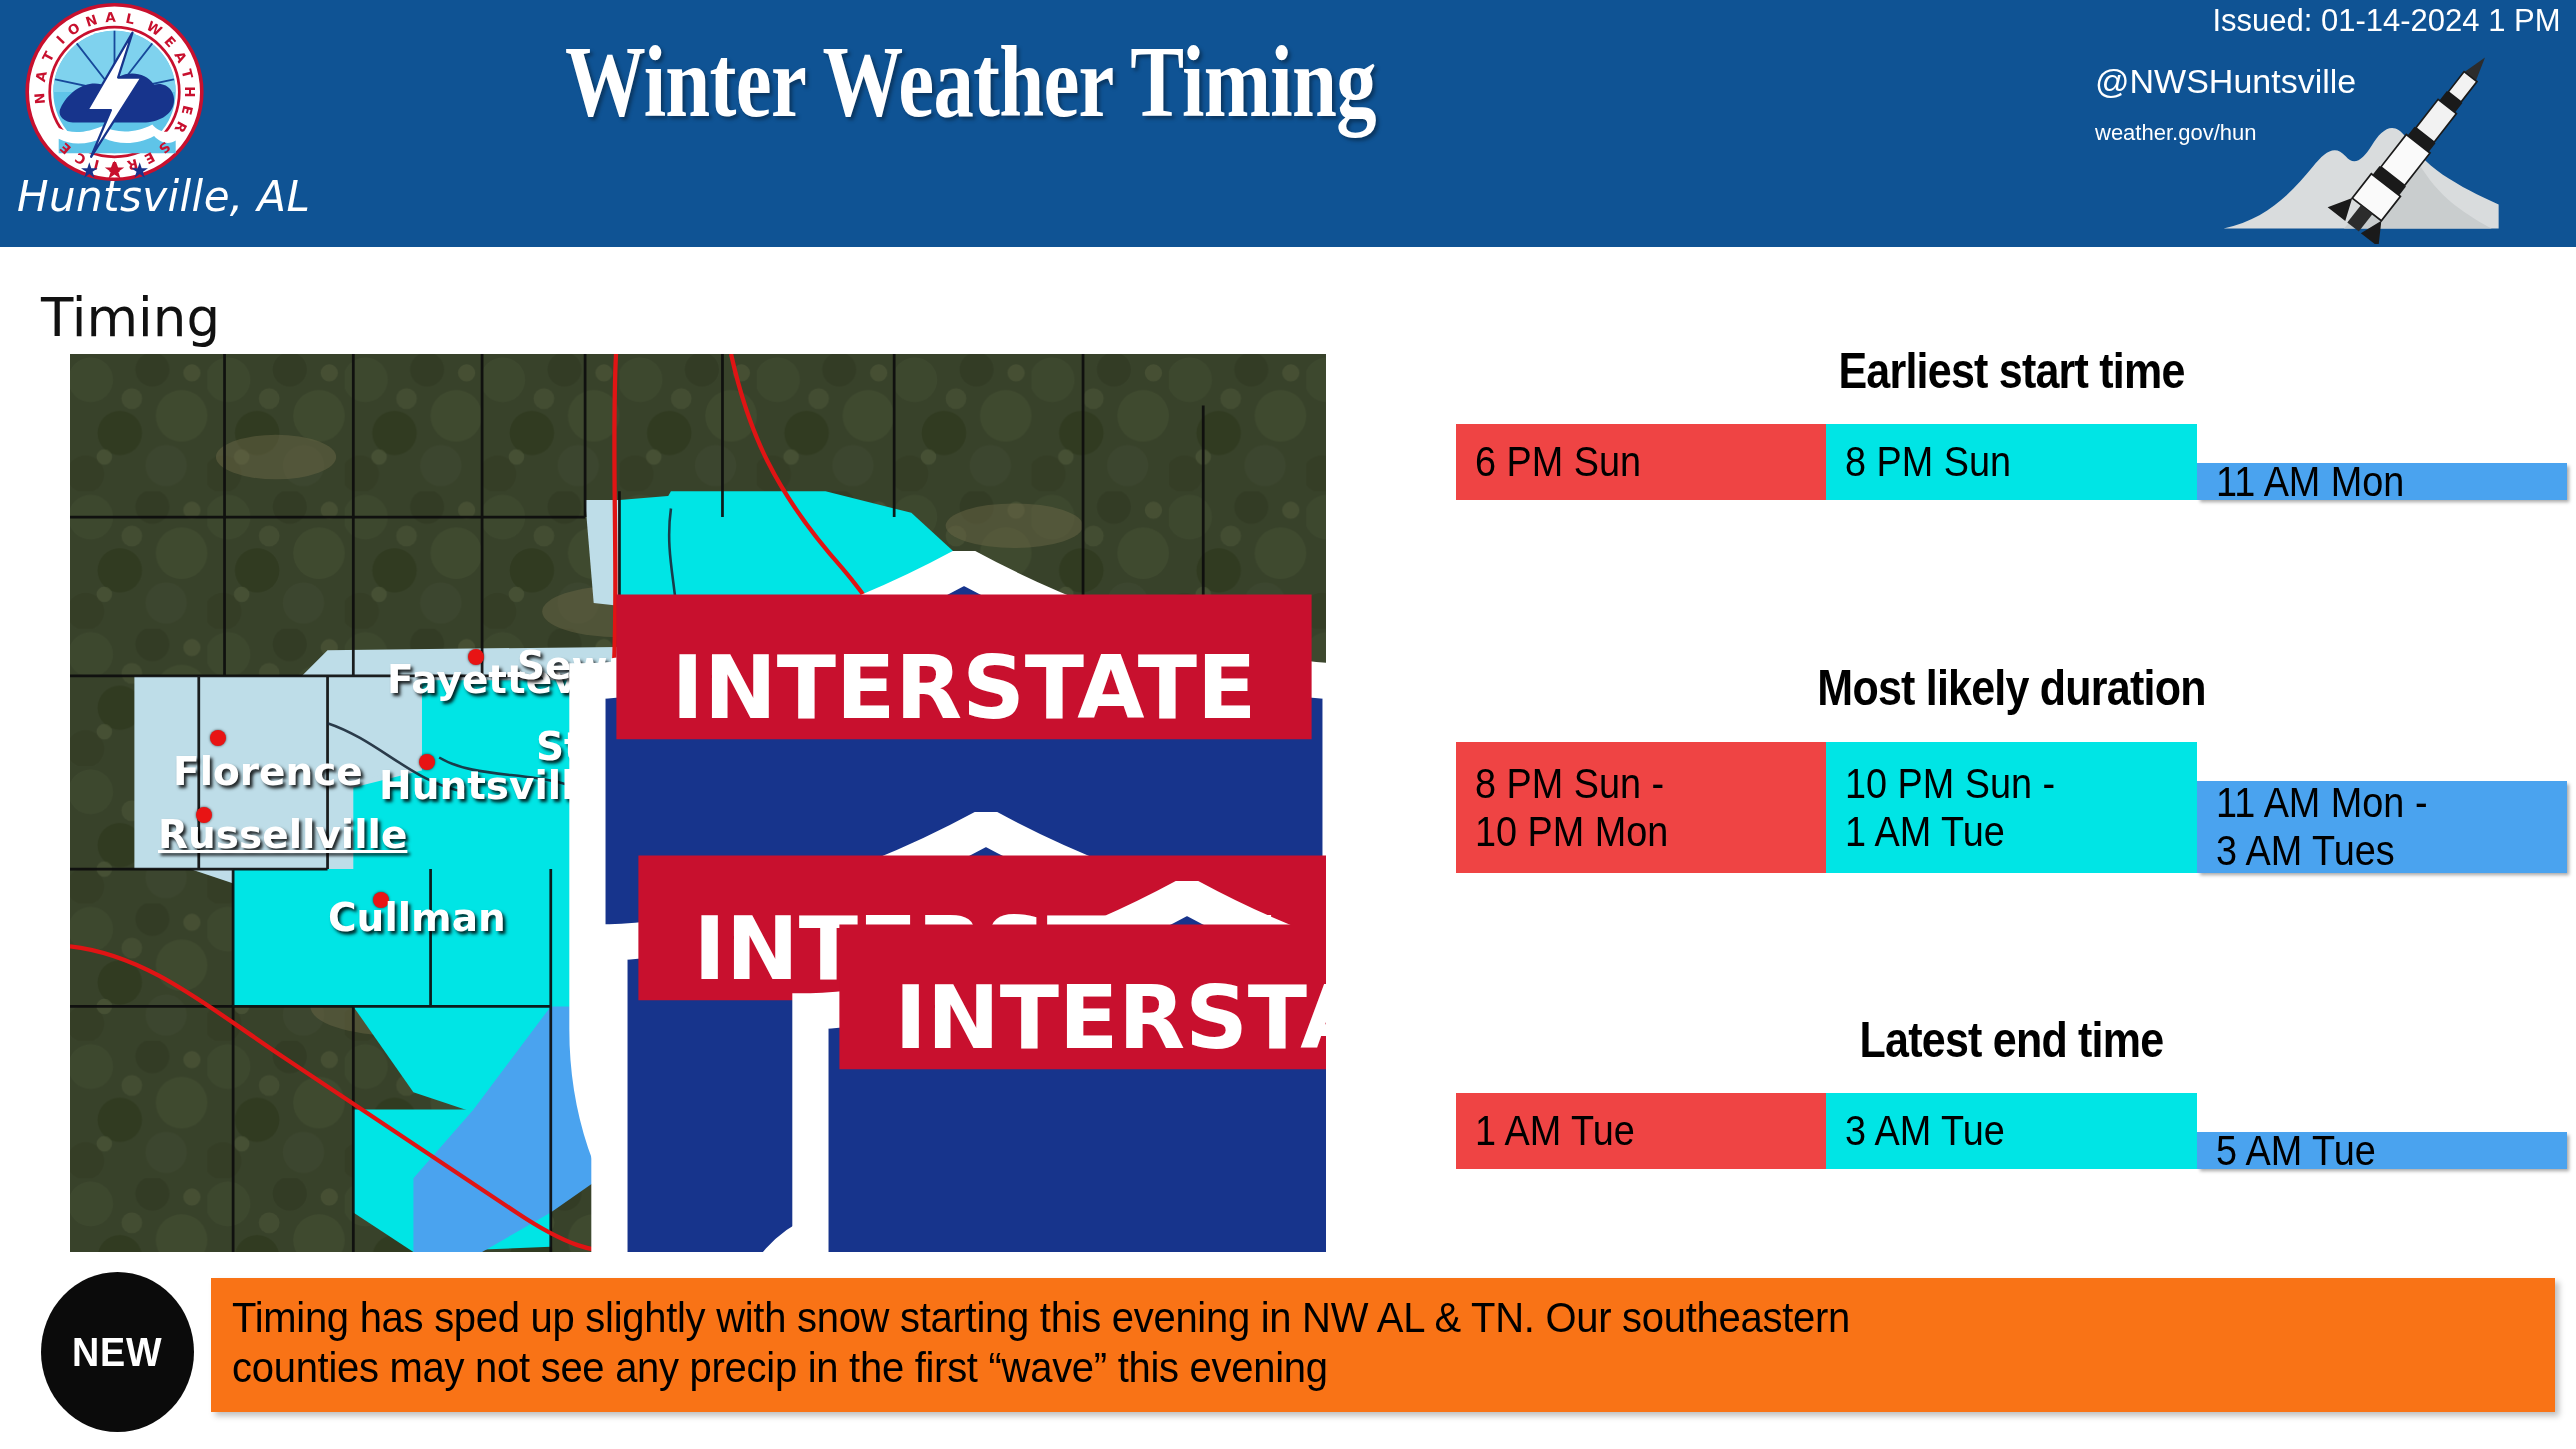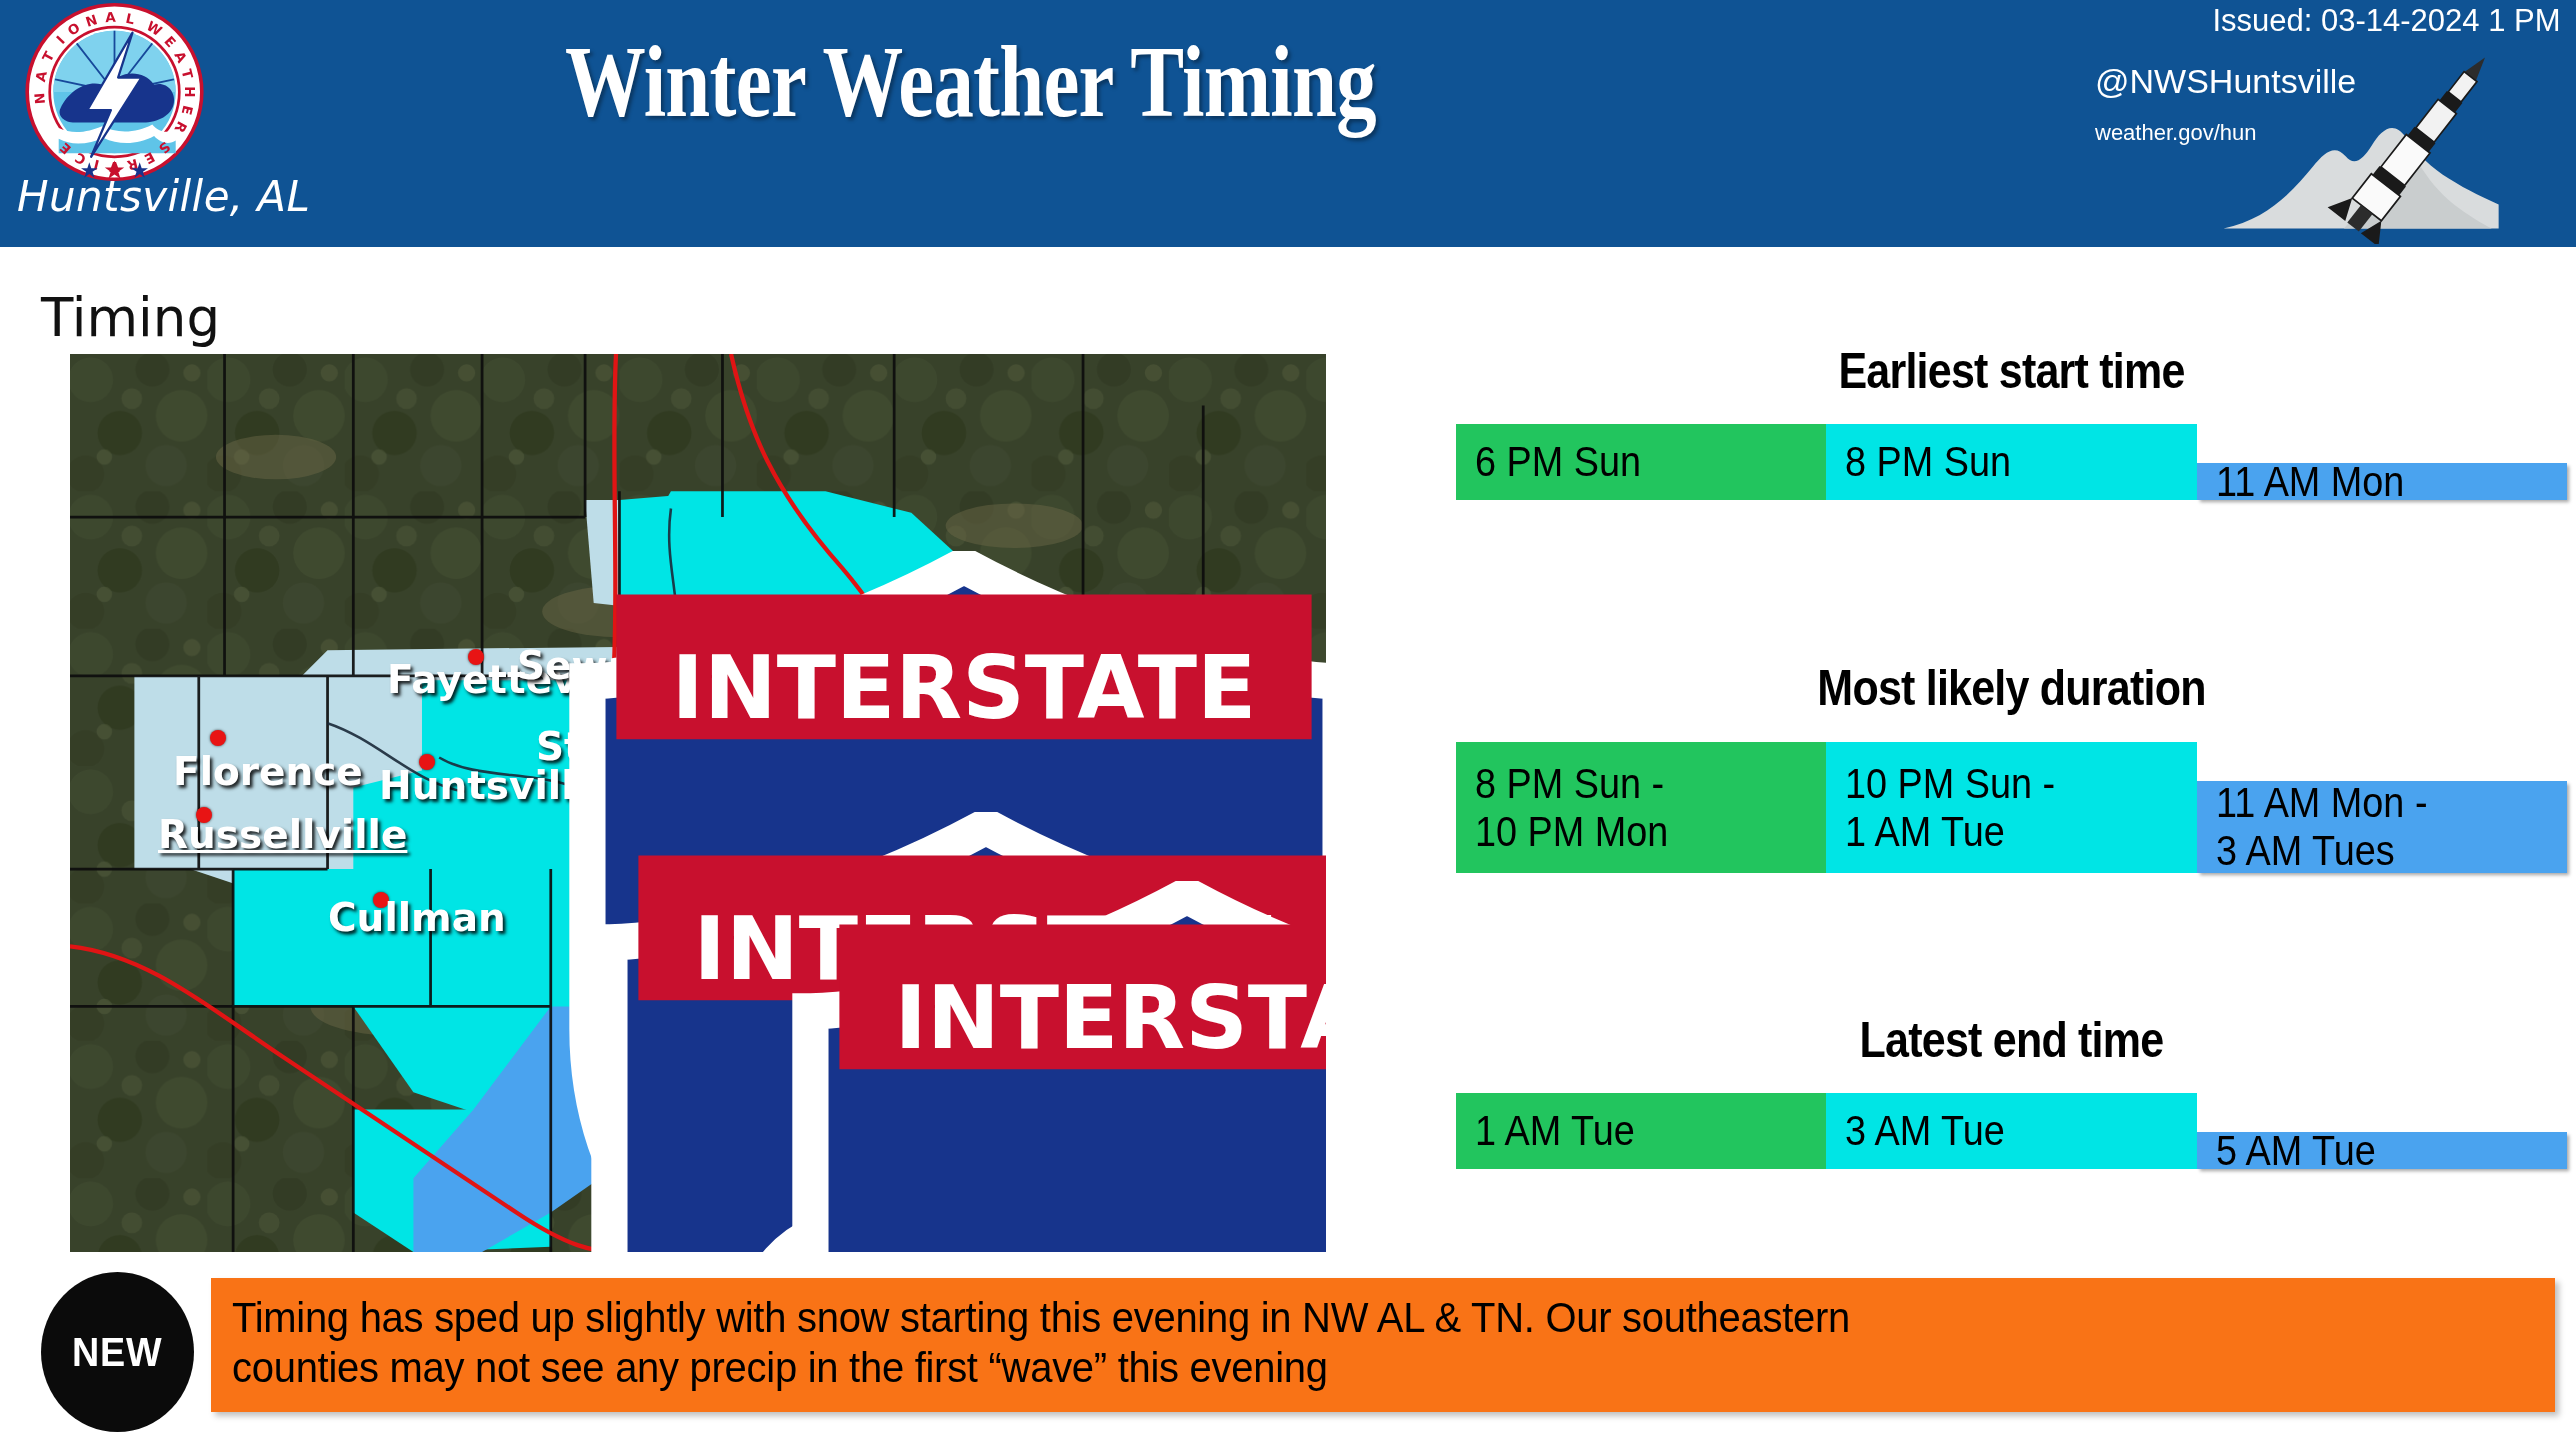--- a/index.html
+++ b/index.html
@@ -41,21 +41,21 @@
 
   
   .legend-heading{position:absolute;width:1111px;left:1456px;text-align:center;
     font-size:50px;font-weight:bold;color:#000;letter-spacing:-0.9px;
     transform:scaleX(.86);transform-origin:center;}
   .legend-row{position:absolute;left:1456px;width:1111px;display:flex;}
   .legend-cell{flex:1 1 0;box-sizing:border-box;display:flex;align-items:center;
     padding-left:19px;font-size:42px;color:#000;line-height:1.14;
     transform-origin:left center;}
   .legend-cell span{display:block;transform:scaleX(.90);transform-origin:left center;}
-  .c-light{background:#22c55e;}
+  .c-light{background:#ef4444;}
   .c-cyan{background:#00e5e5;}
   .c-blue{background:#4aa3ef;box-shadow:3.4px 3.4px 3.4px rgba(0,0,0,.35);margin-top:39px;}
 
   
   #new-badge{position:absolute;left:41px;top:1272px;width:153px;height:160px;
     border-radius:50%;background:#0b0b0b;display:flex;align-items:center;justify-content:center;}
   #new-badge span{color:#fff;font-size:41px;font-weight:bold;letter-spacing:0.9px;
     transform:scaleX(.92);}
   #note-box{position:absolute;left:211px;top:1278px;width:2344px;height:134px;
     background:#f97316;box-shadow:4.3px 4.3px 6px rgba(0,0,0,.25);
@@ -109,21 +109,21 @@
       <path d="M72 178l2.2 6.6h7l-5.6 4.1 2.1 6.6-5.7-4.1-5.7 4.1 2.2-6.6-5.7-4.1h7z" fill="#17348c"></path>
       <path d="M100 176l2.6 7.8h8.2l-6.6 4.8 2.5 7.8-6.7-4.8-6.7 4.8 2.5-7.8-6.6-4.8h8.2z" fill="#c8102e"></path>
       <path d="M128 178l2.2 6.6h7l-5.6 4.1 2.1 6.6-5.7-4.1-5.7 4.1 2.2-6.6-5.7-4.1h7z" fill="#17348c"></path>
     </svg>
   </div>
 
   <div id="office-name">Huntsville, AL</div>
 
   <div id="main-title">Winter Weather Timing</div>
 
-  <div id="issued">Issued: 03-14-2024 1 PM</div>
+  <div id="issued">Issued: 01-14-2024 1 PM</div>
   <div id="handle">@NWSHuntsville</div>
   <div id="weburl">weather.gov/hun</div>
 
   <div id="rocket-art">
     <svg viewBox="0 0 420 250">
       <path d="M10 232c48-10 78-40 104-72 14-18 26-26 38-12 10 12 20 4 30-12 12-20 26-30 40-10 14 20 30 36 50 48 22 14 44 24 58 30v28H10z" fill="#d9dcdd"></path>
       <path d="M150 232c24-26 44-52 58-74 10-16 20-16 30 0 10 16 22 32 40 46 16 12 32 22 44 28H150z" fill="#c9cdce"></path>
       <g transform="rotate(38 250 120)">
         <path d="M247 12l9 30h-18z" fill="#2c2c2c"></path>
         <rect x="238" y="40" width="19" height="30" fill="#f2f2f2" stroke="#1a1a1a" stroke-width="2"></rect>

